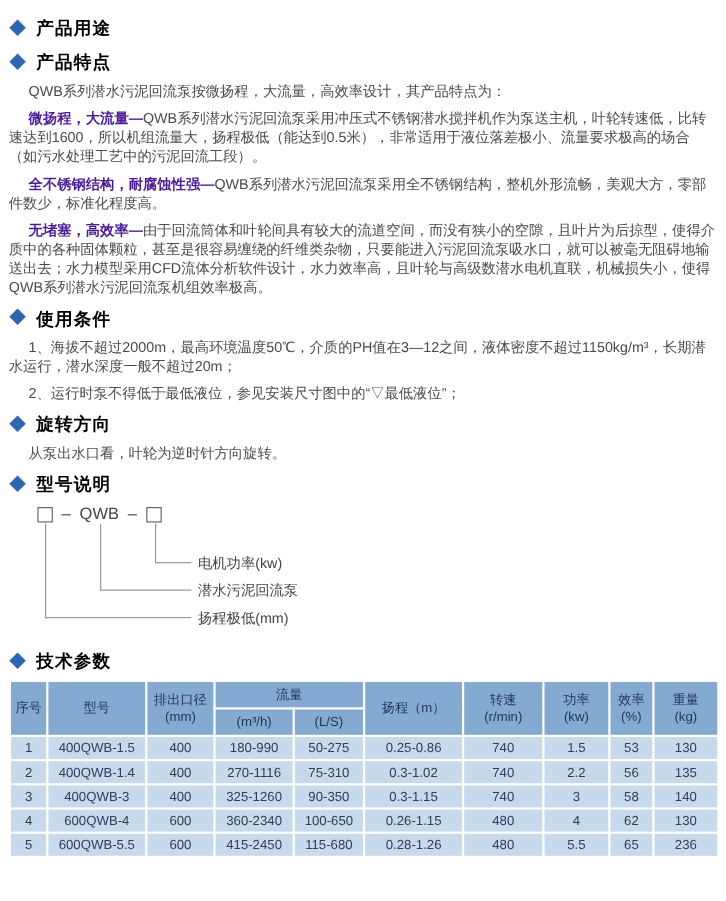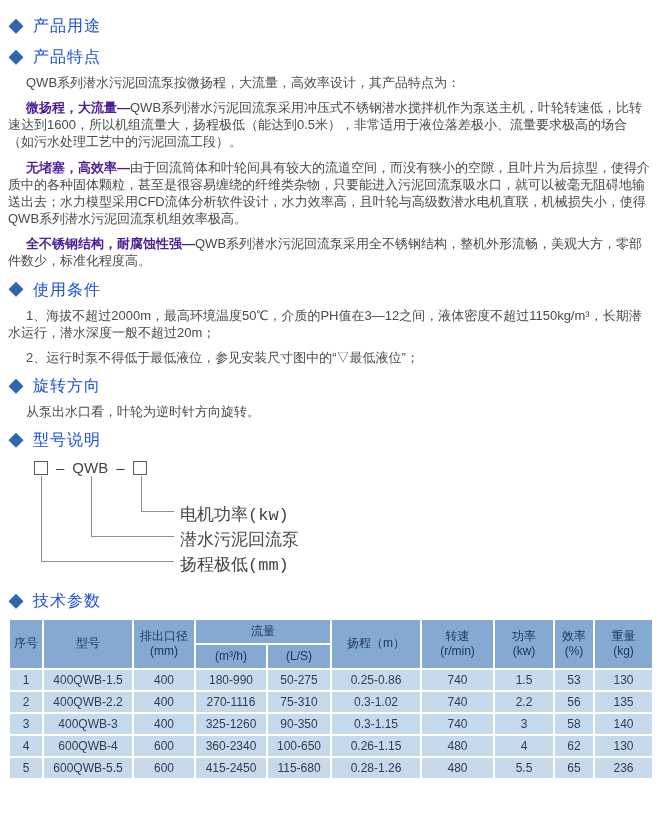--- a/index.html
+++ b/index.html
@@ -20,22 +20,22 @@
     gap: 9px;
     margin: 10px 0 6px 0;
   }
   .diamond {
     color: #2e66b2;
     font-size: 16px;
     line-height: 1;
   }
   .sec-title {
     font-size: 16px;
-    font-weight: normal;
-    color: #1d4ed8;
+    font-weight: bold;
+    color: #000000;
     letter-spacing: 1px;
   }
 
   
   .para {
     font-size: 13px;
     line-height: 1.32;
     color: #4a4a4a;
     margin: 6px 0 8px 0;
     text-indent: 18px;
@@ -62,24 +62,23 @@
     width: 14px; height: 14px;
     border: 1px solid #5a5a5a;
     background: #fff;
   }
   .dline { position: absolute; background: #8f8f8f; }
   .vline { width: 1px; }
   .hline { height: 1px; }
   .dlabel {
     position: absolute;
     left: 146px;
-    font-size: 17px;
+    font-size: 13px;
     color: #444;
     white-space: nowrap;
-    font-family: Liberation Mono, monospace;
   }
 
   
   table.specs {
     border-collapse: collapse;
     table-layout: fixed;
     width: 644px;
     margin-top: 6px;
   }
   table.specs th, table.specs td {
@@ -113,22 +112,22 @@
     <span class="diamond">◆</span>
     <span class="sec-title">产品用途</span>
   </div>
 
   <div class="sec-heading">
     <span class="diamond">◆</span>
     <span class="sec-title">产品特点</span>
   </div>
   <p class="para">QWB系列潜水污泥回流泵按微扬程，大流量，高效率设计，其产品特点为：</p>
   <p class="para"><span class="lead">微扬程，大流量—</span><span>QWB系列潜水污泥回流泵采用冲压式不锈钢潜水搅拌机作为泵送主机，叶轮转速低，比转速达到1600，所以机组流量大，扬程极低（能达到0.5米），非常适用于液位落差极小、流量要求极高的场合（如污水处理工艺中的污泥回流工段）。</span></p>
+  <p class="para"><span class="lead">全不锈钢结构，耐腐蚀性强—</span><span>QWB系列潜水污泥回流泵采用全不锈钢结构，整机外形流畅，美观大方，零部件数少，标准化程度高。</span></p>
   <p class="para"><span class="lead">无堵塞，高效率—</span><span>由于回流筒体和叶轮间具有较大的流道空间，而没有狭小的空隙，且叶片为后掠型，使得介质中的各种固体颗粒，甚至是很容易缠绕的纤维类杂物，只要能进入污泥回流泵吸水口，就可以被毫无阻碍地输送出去；水力模型采用CFD流体分析软件设计，水力效率高，且叶轮与高级数潜水电机直联，机械损失小，使得QWB系列潜水污泥回流泵机组效率极高。</span></p>
-  <p class="para"><span class="lead">全不锈钢结构，耐腐蚀性强—</span><span>QWB系列潜水污泥回流泵采用全不锈钢结构，整机外形流畅，美观大方，零部件数少，标准化程度高。</span></p>
 
   <div class="sec-heading">
     <span class="diamond">◆</span>
     <span class="sec-title">使用条件</span>
   </div>
   <p class="para">1、海拔不超过2000m，最高环境温度50℃，介质的PH值在3—12之间，液体密度不超过1150kg/m³，长期潜水运行，潜水深度一般不超过20m；</p>
   <p class="para">2、运行时泵不得低于最低液位，参见安装尺寸图中的“▽最低液位”；</p>
 
   <div class="sec-heading">
     <span class="diamond">◆</span>
@@ -219,21 +218,21 @@
           <td>180-990</td>
           <td>50-275</td>
           <td>0.25-0.86</td>
           <td>740</td>
           <td>1.5</td>
           <td>53</td>
           <td>130</td>
         </tr>
         <tr>
           <td>2</td>
-          <td>400QWB-2.2</td>
+          <td>400QWB-1.4</td>
           <td>400</td>
           <td>270-1116</td>
           <td>75-310</td>
           <td>0.3-1.02</td>
           <td>740</td>
           <td>2.2</td>
           <td>56</td>
           <td>135</td>
         </tr>
         <tr>

